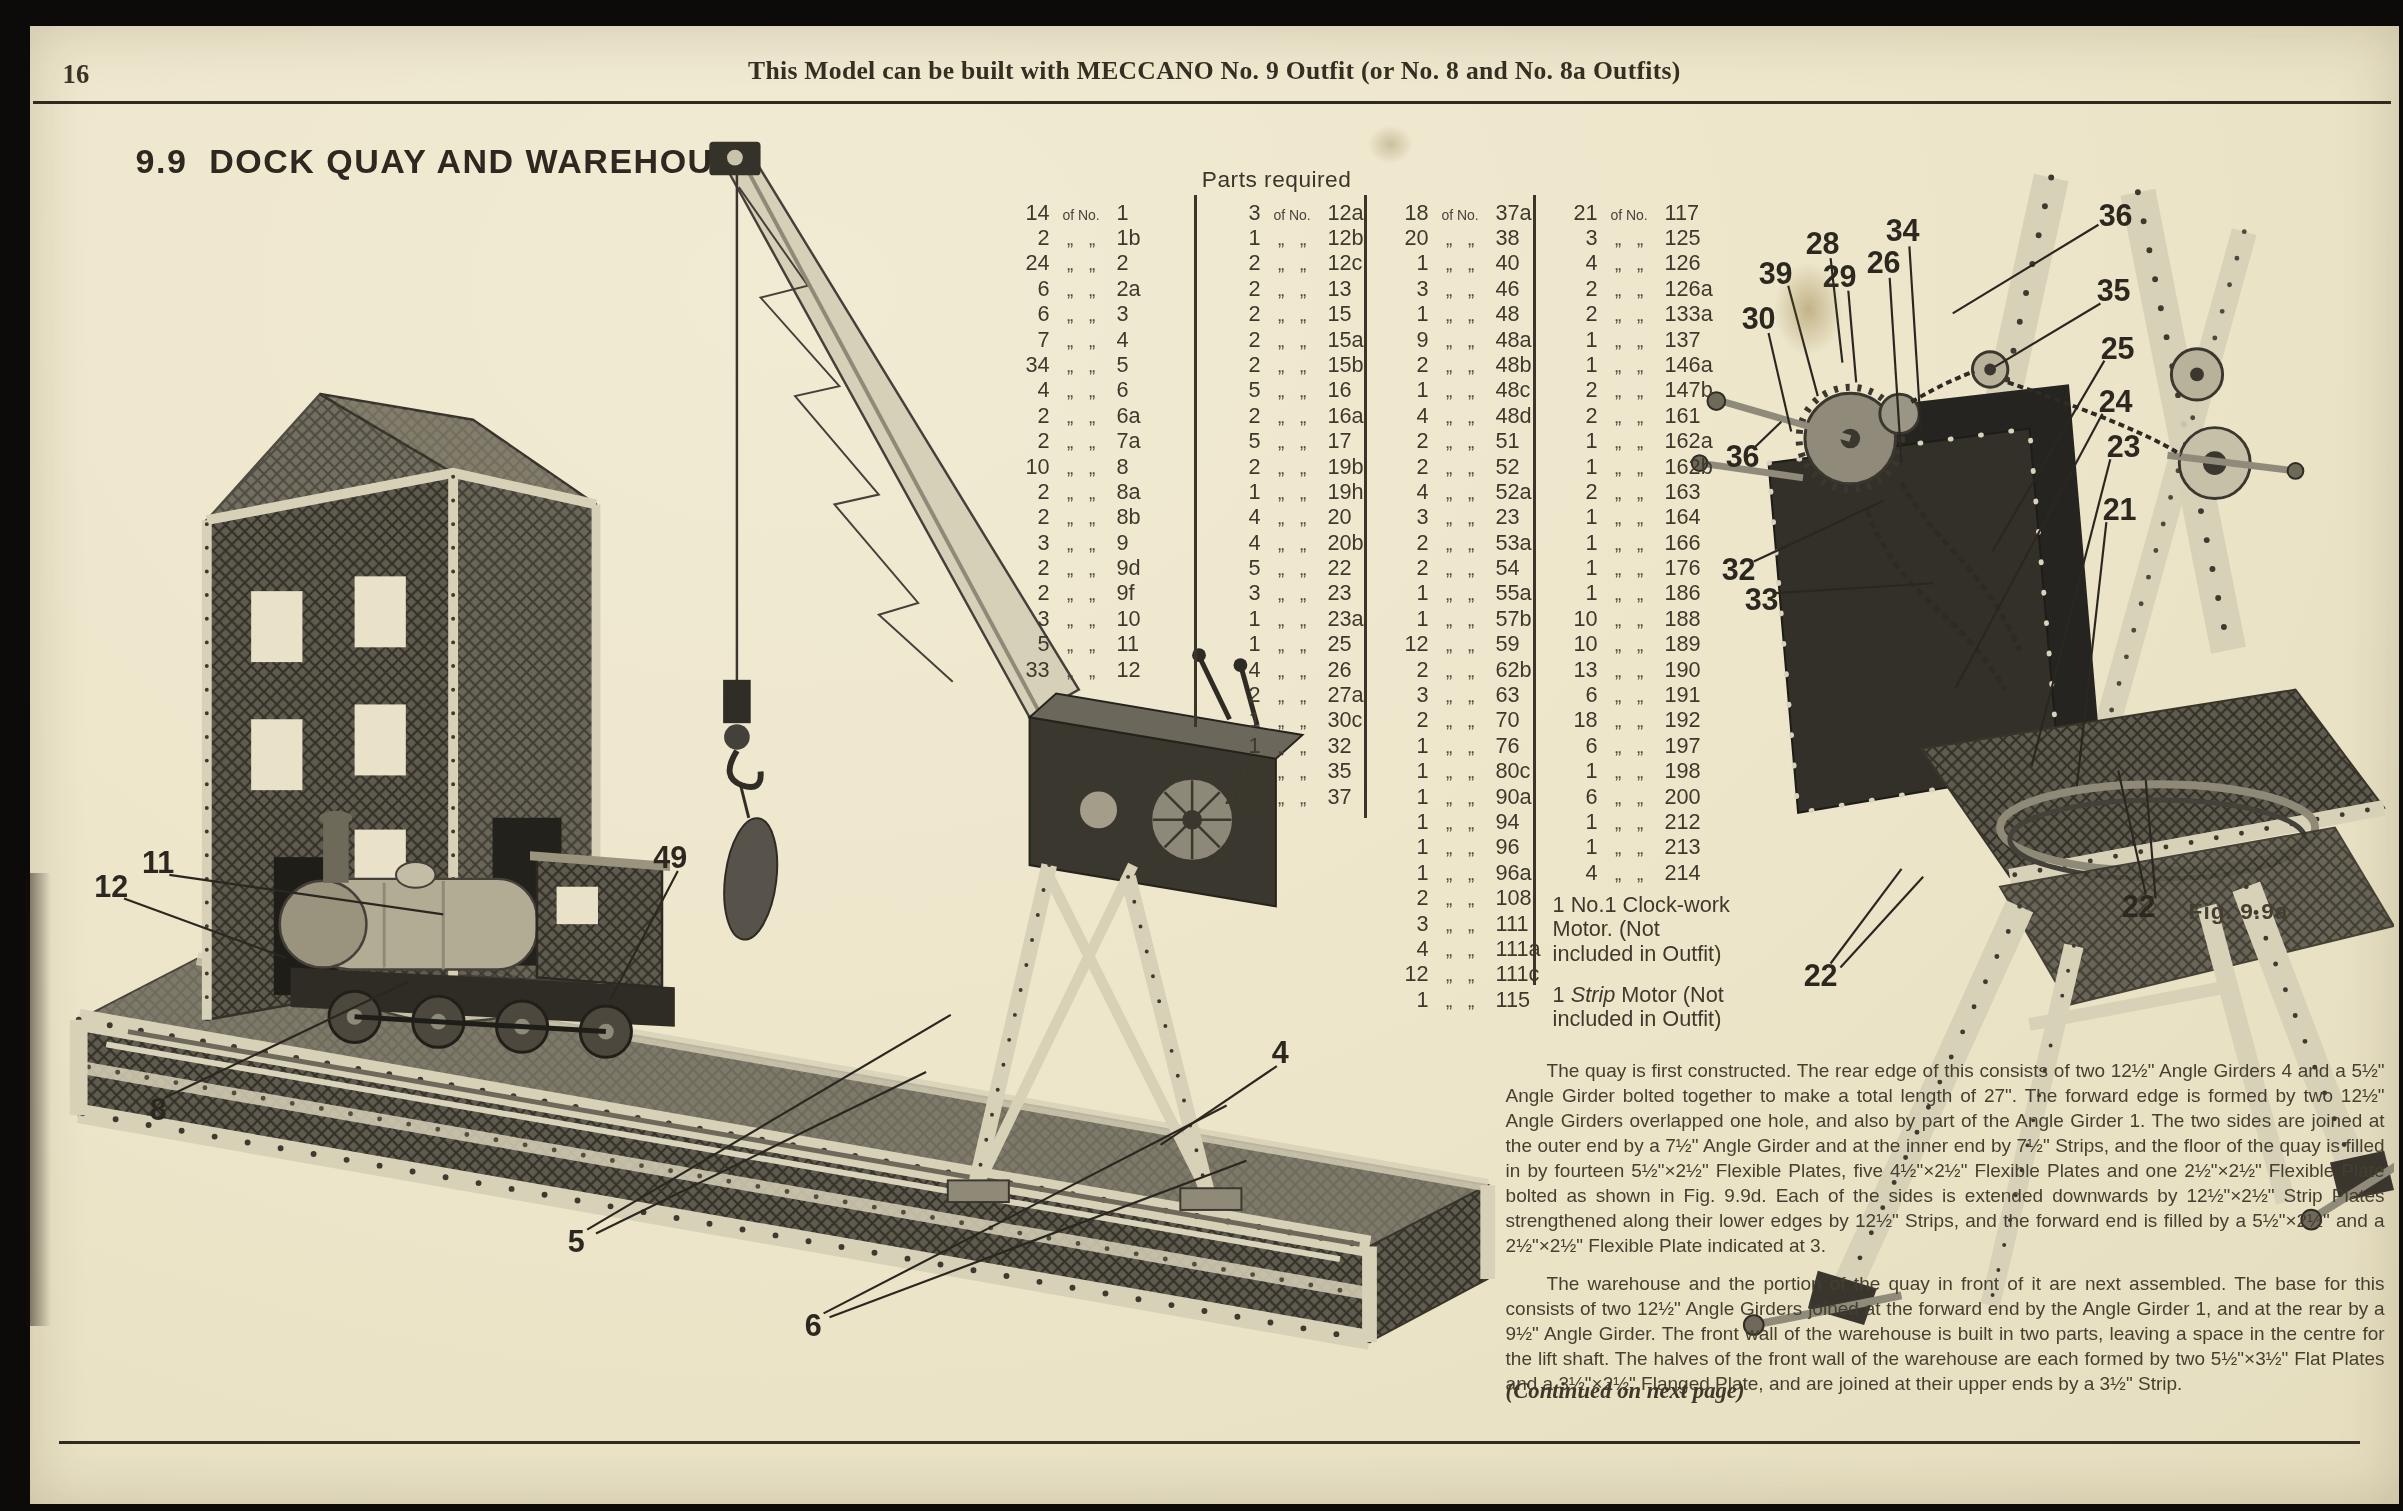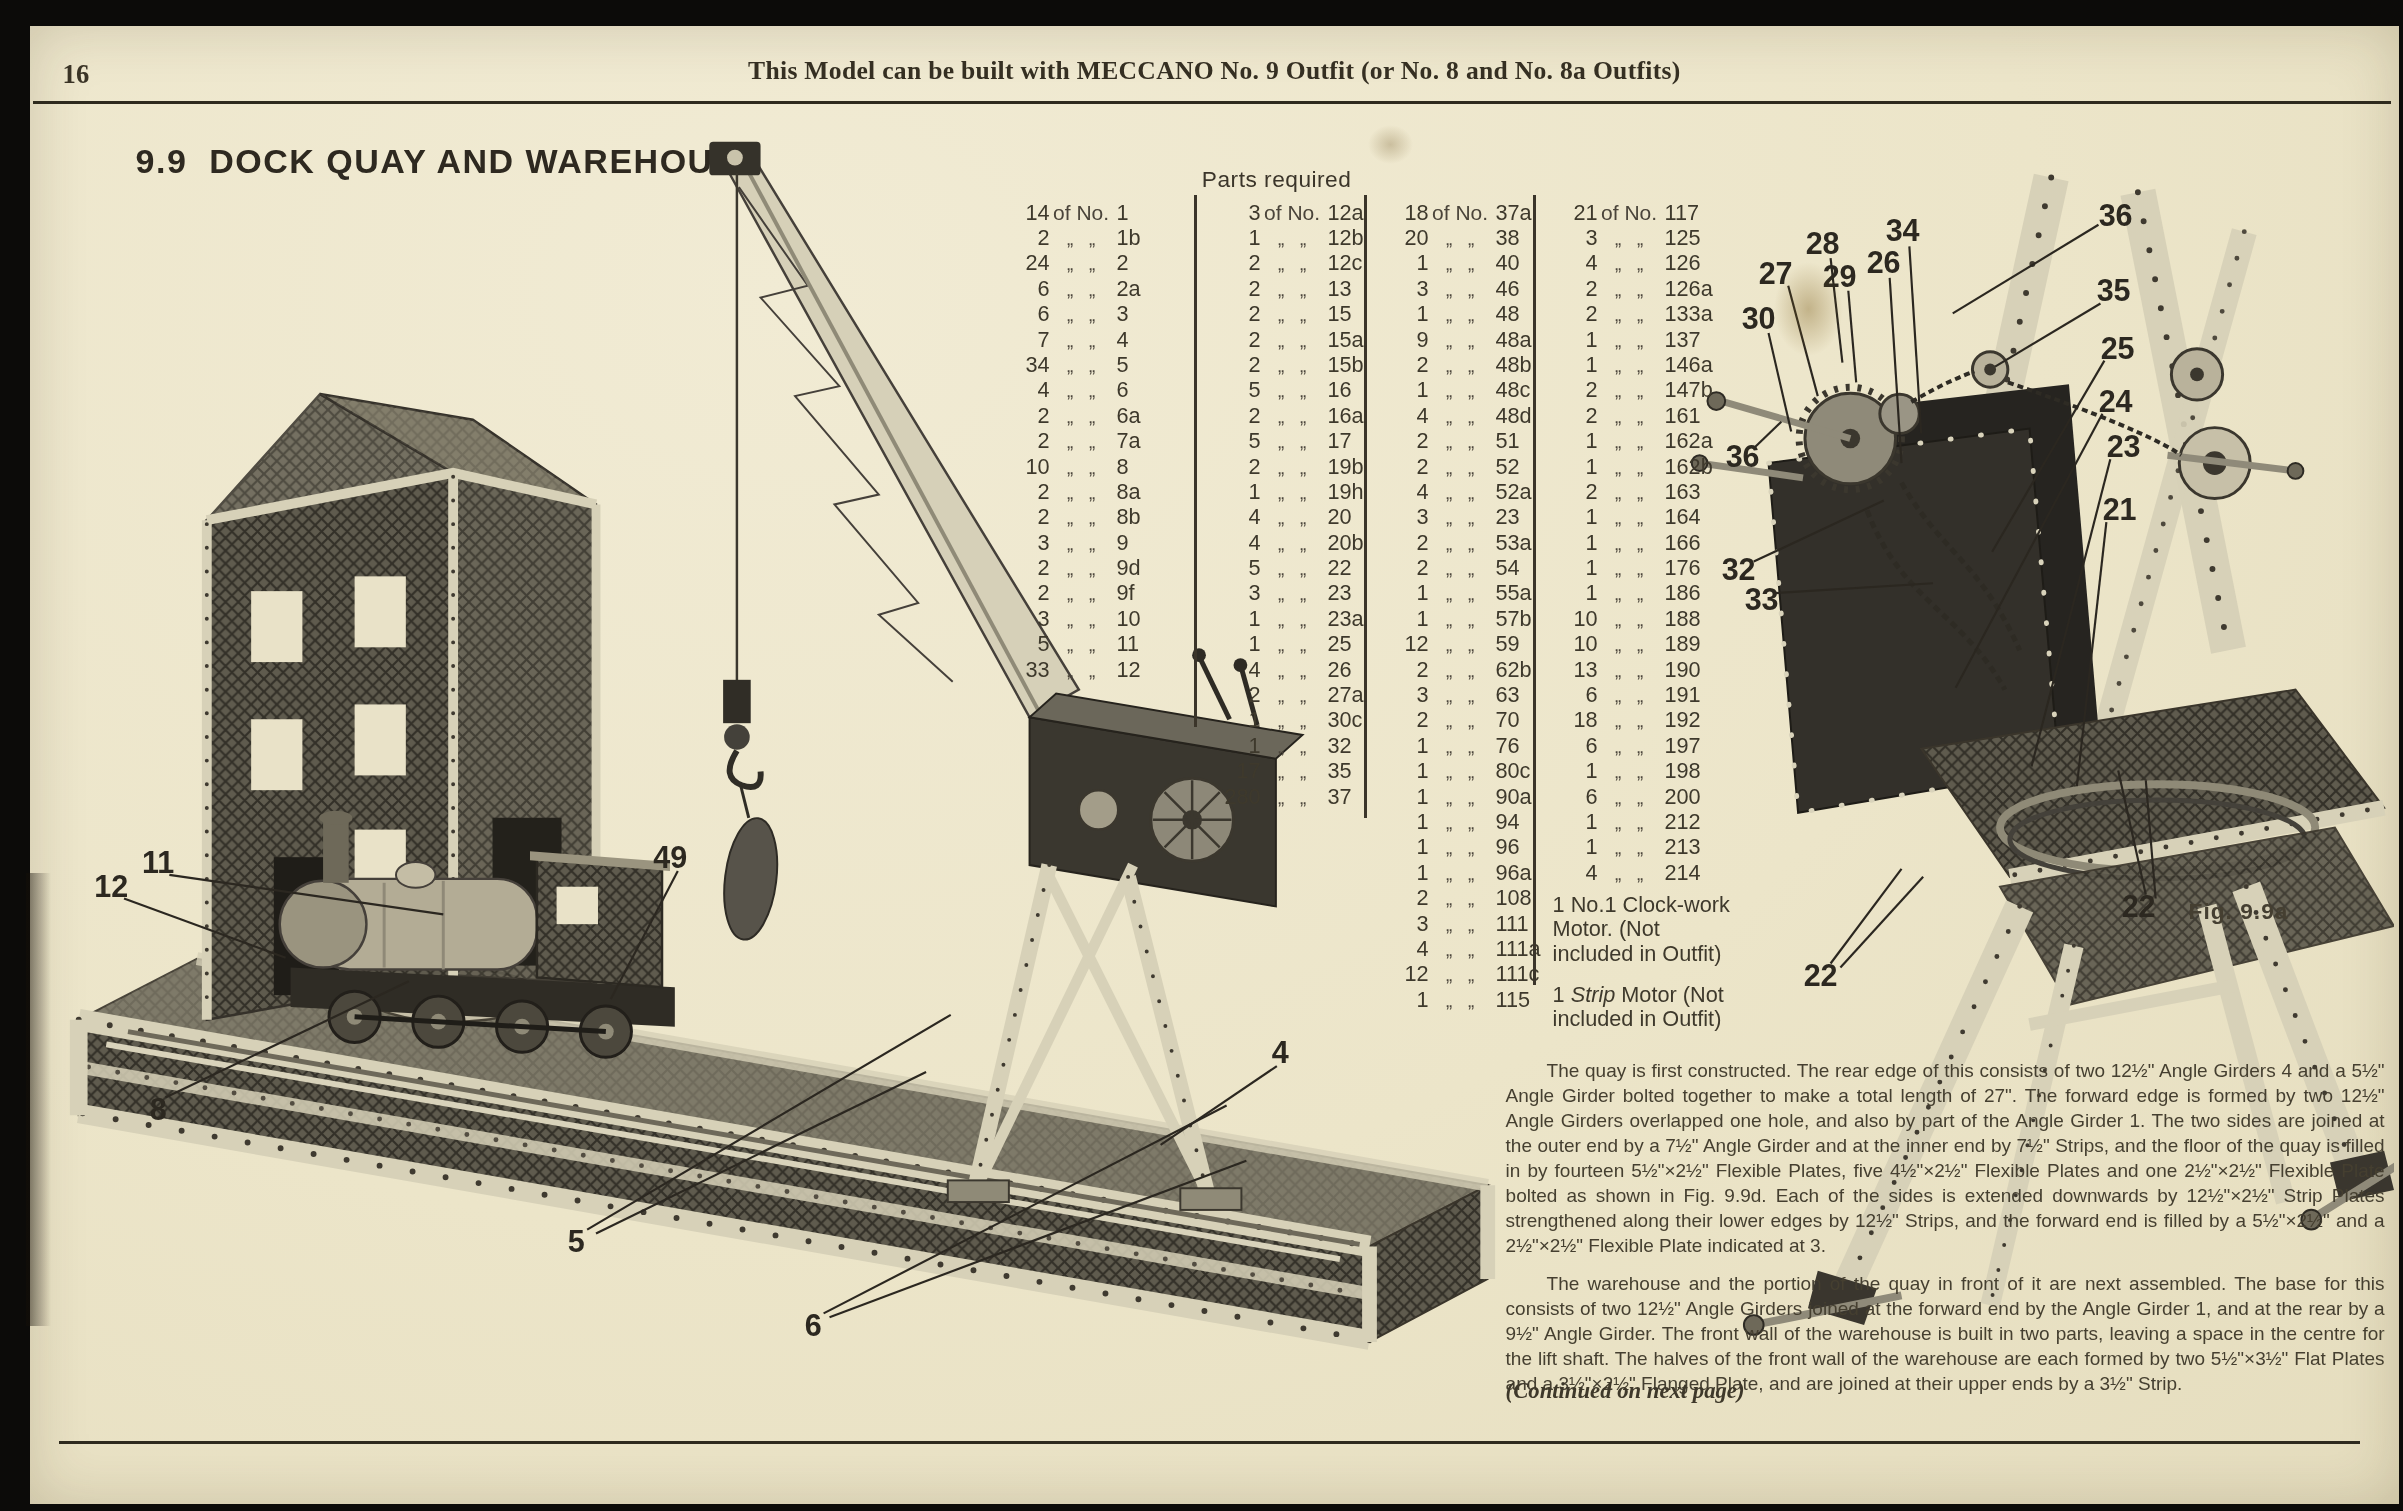--- a/index.html
+++ b/index.html
@@ -53,21 +53,21 @@
   .pcol{position:absolute;top:174px;}
   #pcol0{left:973px;width:187px;}
   #pcol1{left:1184px;width:165px;}
   #pcol2{left:1352px;width:165px;}
   #pcol3{left:1521px;width:179px;}
   .prow{display:flex;height:25.4px;align-items:baseline;
     font:21.7px "Liberation Sans",sans-serif;color:#3e392c;}
   .prow .q{width:47px;text-align:right;}
   .prow .m{width:63px;display:flex;justify-content:center;gap:15.8px;color:#4a443a;}
   .prow .m span{font-size:18.7px;}
-  .prow .m.ofno{gap:0;font-size:21px;}
+  .prow .m.ofno{gap:0;font-size:14px;}
   .prow .p{flex:1;text-align:left;padding-left:3.9px;}
   .vrule{position:absolute;width:3px;background:#3b352a;top:169px;}
   #vrule0{left:1164px;height:532px;}
   #vrule1{left:1334px;height:623px;}
   #vrule2{left:1503px;height:790px;}
   .mnotes{position:absolute;left:1523px;top:867px;width:181px;}
   .mnote{
     margin:0 0 15.8px 0;font:21.7px "Liberation Sans",sans-serif;color:#3e392c;
     line-height:1.14;
   }
@@ -322,21 +322,21 @@
         <path d="M150 315 L178 288"></path>
         <path d="M150 430 L282 368"></path>
         <path d="M172 462 L332 452"></path>
         <path d="M228 838 L300 742"></path>
         <path d="M238 842 L322 750"></path>
         <path d="M548 768 L520 642"></path>
         <path d="M558 772 L548 652"></path>
       </g>
     </svg>
     <div>
-        <div class="co" style="left: 170px; top: 135px;">27</div>
+        <div class="co" style="left: 170px; top: 135px;">39</div>
         <div class="co" style="left: 217px; top: 105px;">28</div>
         <div class="co" style="left: 234px; top: 138px;">29</div>
         <div class="co" style="left: 278px; top: 124px;">26</div>
         <div class="co" style="left: 297px; top: 92px;">34</div>
         <div class="co" style="left: 510px; top: 77px;">36</div>
         <div class="co" style="left: 508px; top: 152px;">35</div>
         <div class="co" style="left: 512px; top: 210px;">25</div>
         <div class="co" style="left: 510px; top: 263px;">24</div>
         <div class="co" style="left: 518px; top: 308px;">23</div>
         <div class="co" style="left: 514px; top: 371px;">21</div>

